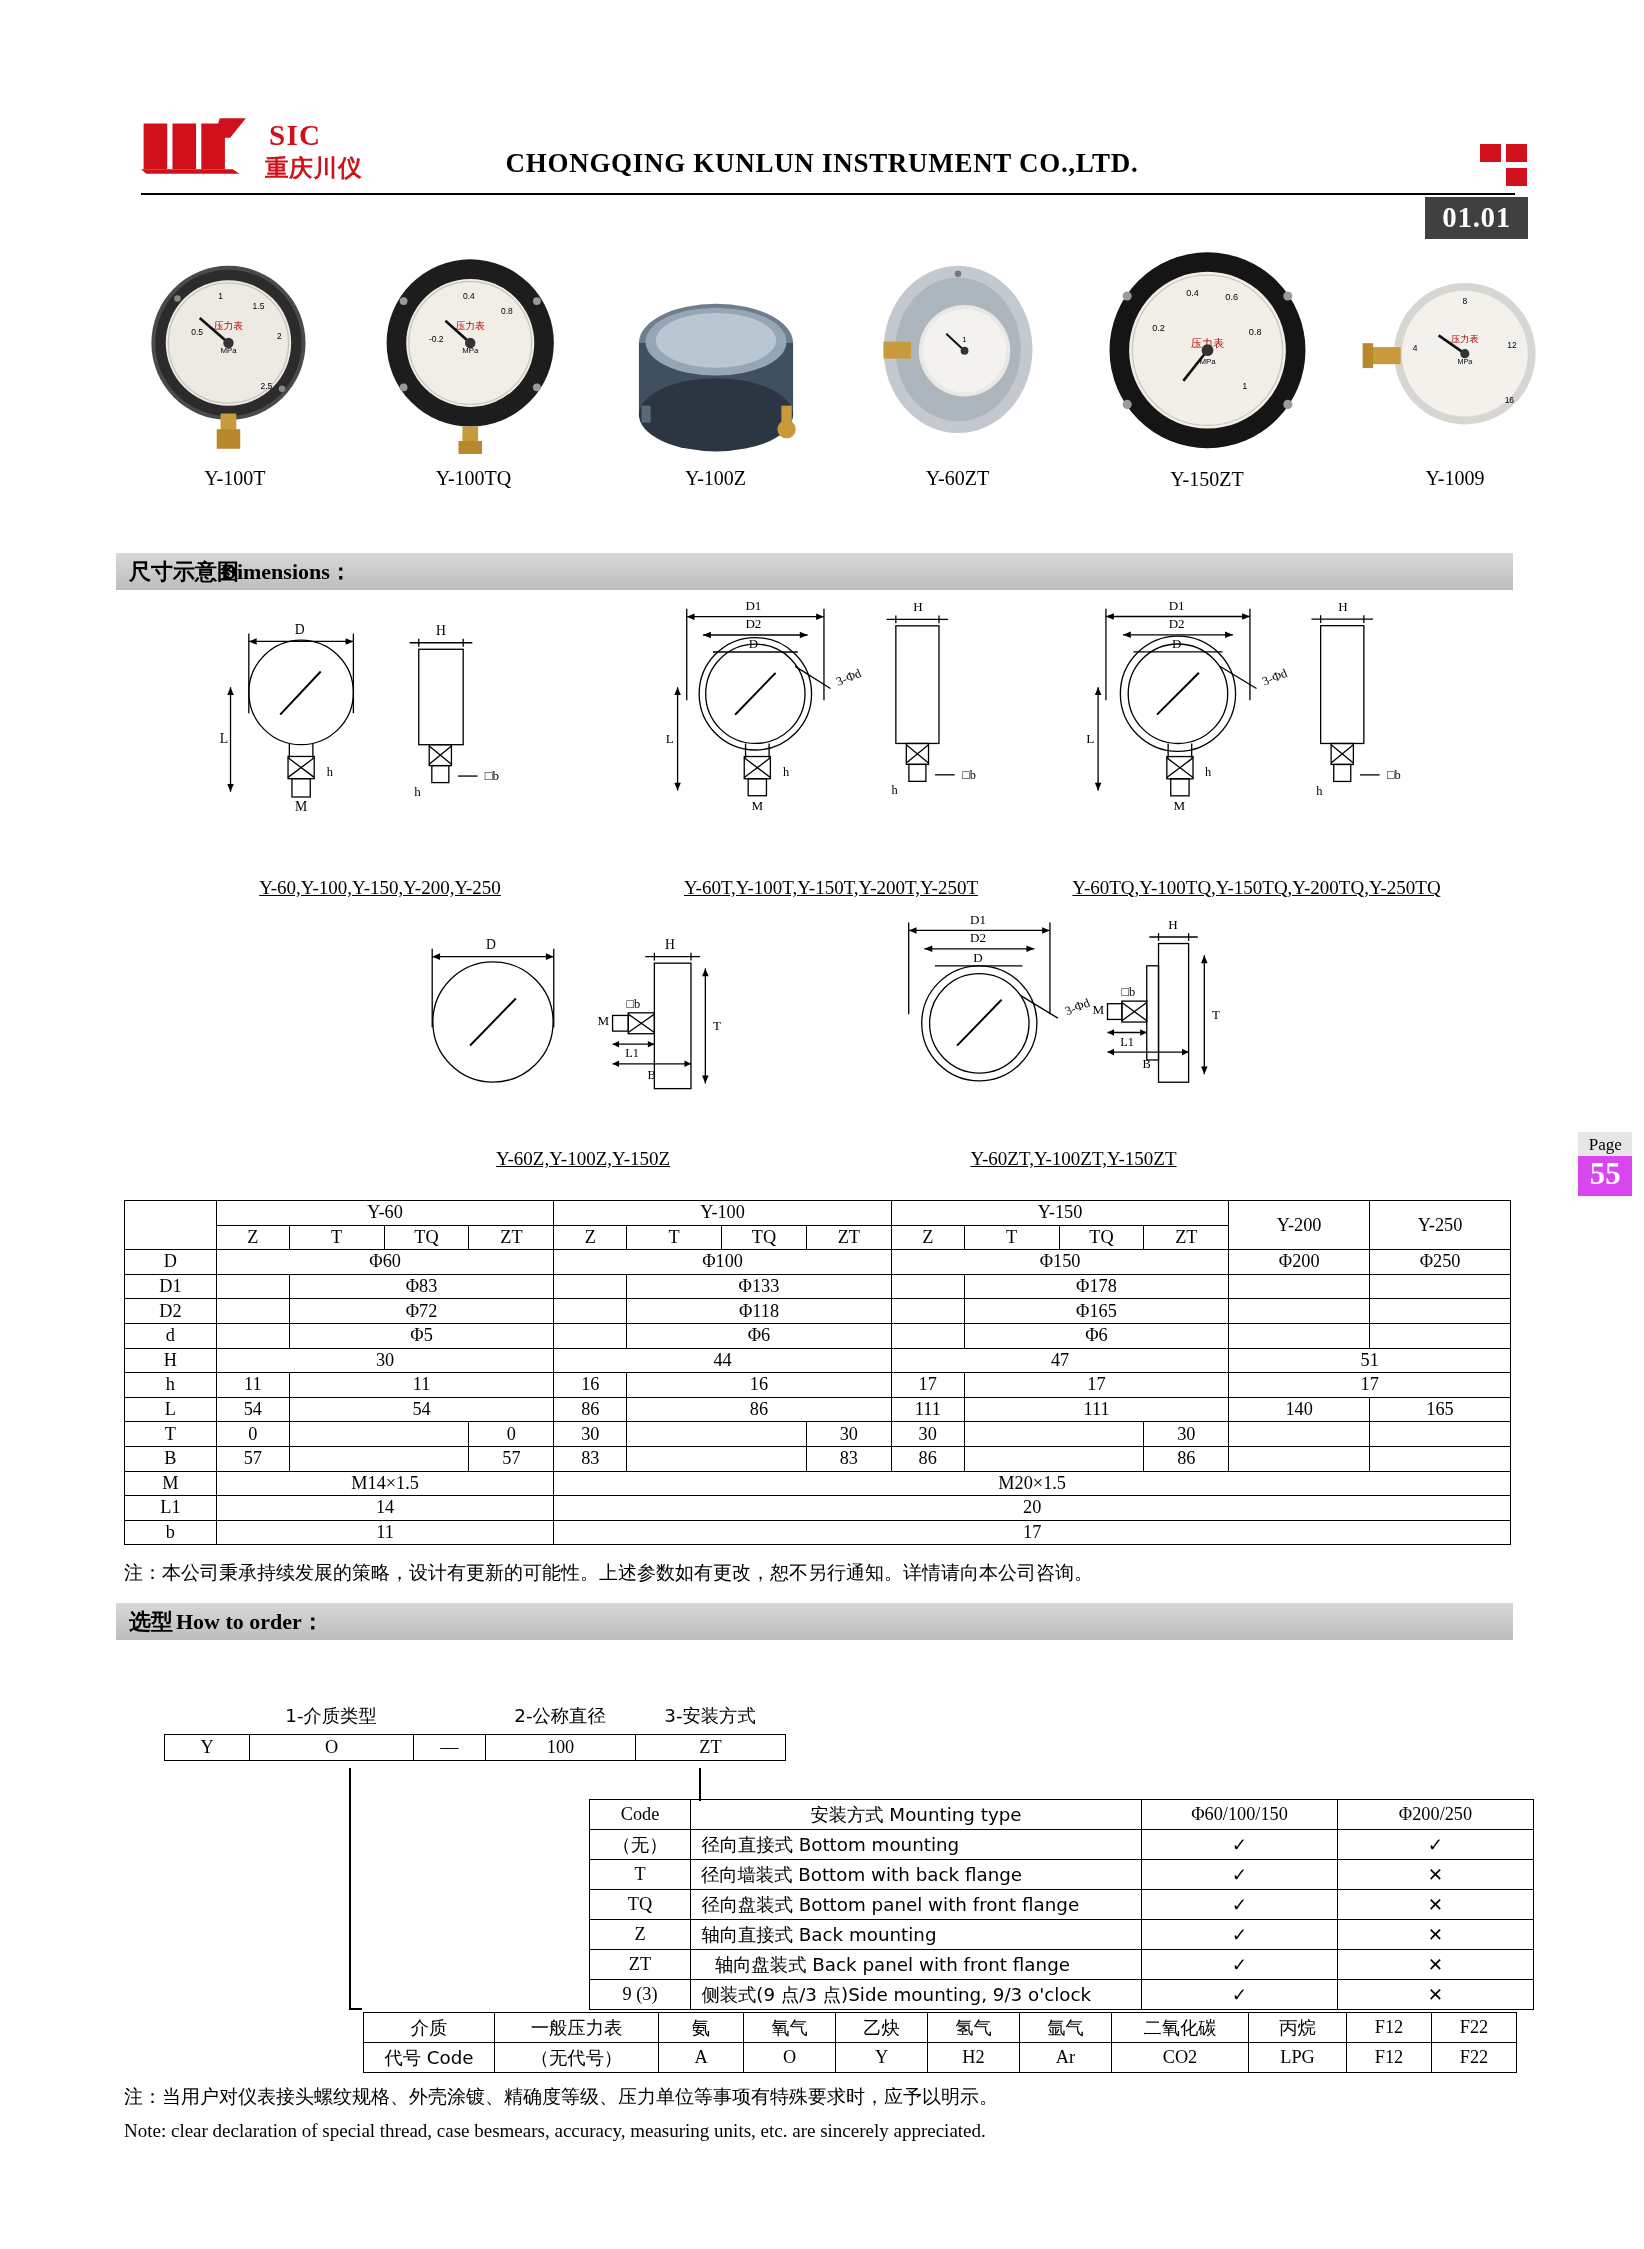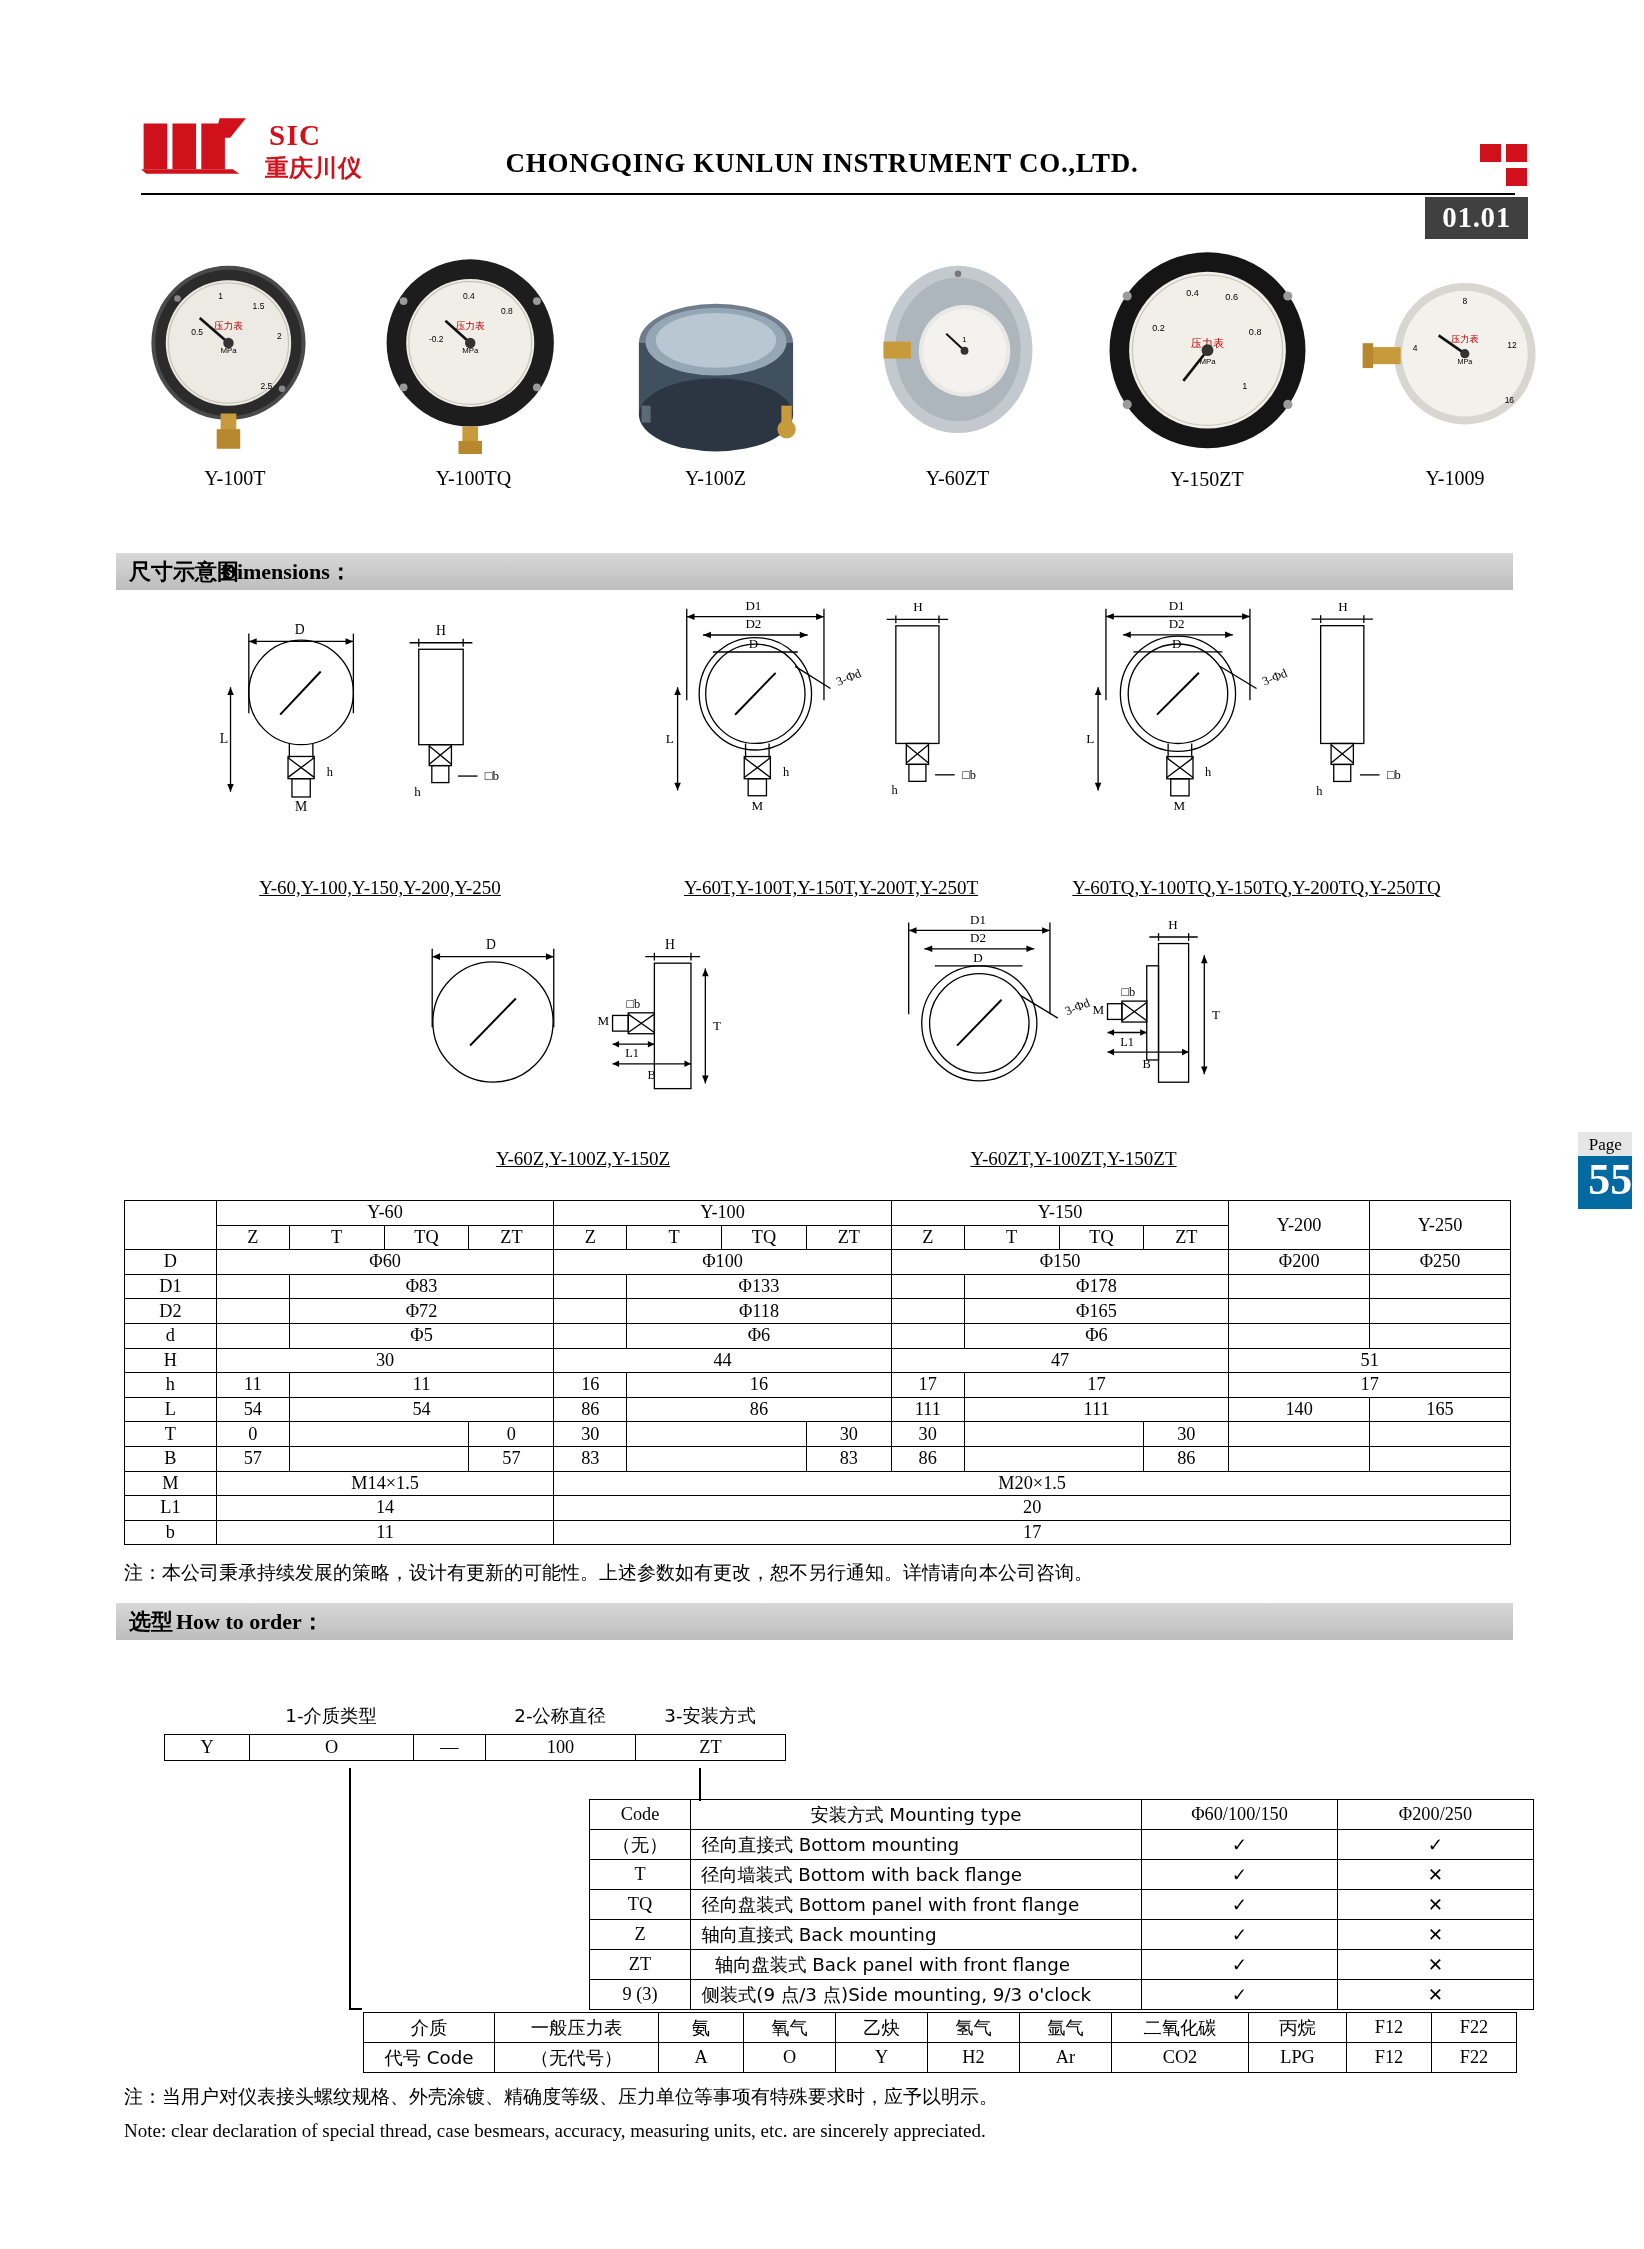--- a/index.html
+++ b/index.html
@@ -54,21 +54,21 @@
   .example-line { position:absolute; font-size:19px; font-family:"DejaVu Sans", sans-serif; }
   table.ord { position:absolute; border-collapse:collapse; font-family:"Liberation Serif", serif; }
   table.ord td { border:1.3px solid #000; text-align:center; font-size:18.3px; padding:2px 3.9px; }
   table.ord td.lbl { font-family:"DejaVu Sans", sans-serif; }
   table.noborder td { border:none; }
   .tick { font-size:19.6px; color:#000; }
 
   
   .pagetab { position:absolute; right:11.8px; top:1106px; width:54px; }
   .pagetab .pt-top { background:#e6e6e6; text-align:center; font-size:17px; font-family:"Liberation Serif", serif; padding:2.6px 0 1.3px 0; }
-  .pagetab .pt-num { background:#0369a1; color:#fff; text-align:right; font-size:44px; font-weight:bold; font-family:"Liberation Serif", serif; line-height:1.0; padding:2.6px 0 6.5px 0; }
+  .pagetab .pt-num { background:#d946ef; color:#fff; text-align:center; font-size:31px; font-weight:bold; font-family:"Liberation Serif", serif; line-height:1.0; padding:2.6px 0 6.5px 0; }
 
   .lineconn { position:absolute; background:#000; }
 </style>
 </head>
 <body>
 
 <div class="page">
 
   <div class="header">
     <div class="logo-wrap">

